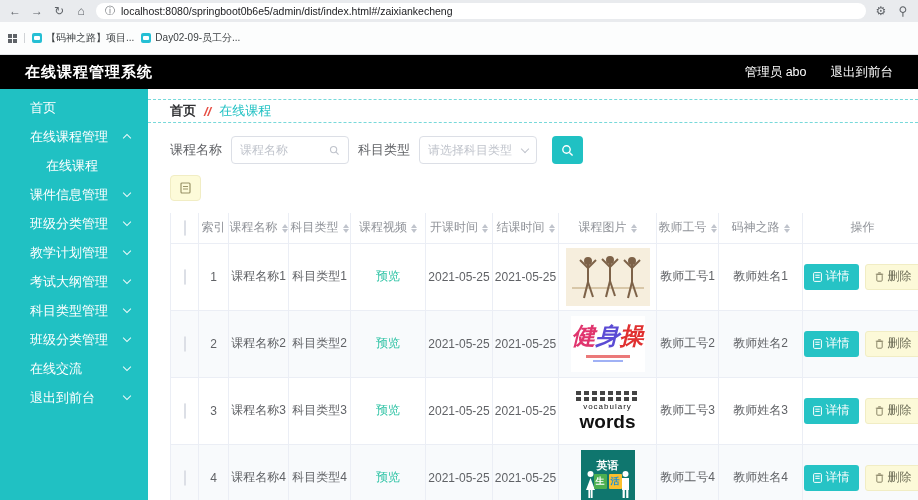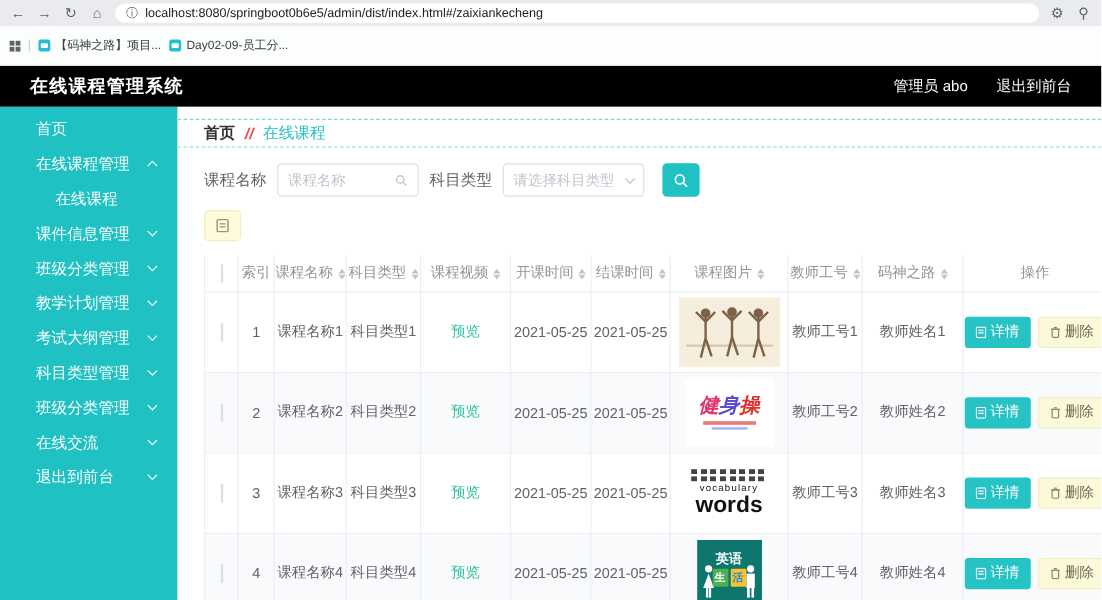--- a/index.html
+++ b/index.html
@@ -69,21 +69,21 @@
   .preview-link { color:#2fc3a5; cursor:pointer; }
 
   .ops { display:flex; gap:6px; justify-content:center; align-items:center; }
   .btn-detail { background:#26c3c5; color:#fff; border:none; border-radius:3px; height:26px; padding:0 9px; font-size:12px; display:inline-flex; align-items:center; gap:4px; cursor:pointer; font-family:inherit; }
   .btn-delete { background:#fcf9d8; color:#6b6b55; border:1px solid #f1edc4; border-radius:3px; height:26px; padding:0 9px; font-size:12px; display:inline-flex; align-items:center; gap:4px; cursor:pointer; font-family:inherit; }
 
   
   .cimg { margin:0 auto; display:block; }
   .img-dancers { width:84px; height:58px; background:#f6eedd; }
   .img-fitness { width:74px; height:56px; background:#fff; display:flex; flex-direction:column; align-items:center; justify-content:center; }
-  .img-fitness .chars { font-size:17px; font-weight:bold; font-style:italic; line-height:1; }
+  .img-fitness .chars { font-size:24px; font-weight:bold; font-style:italic; line-height:1;font-family:Liberation Mono, monospace; }
   .img-fitness .c1 { color:#e0356e; } .img-fitness .c2 { color:#5b4bd4; } .img-fitness .c3 { color:#e03131; }
   .img-fitness .sub1 { width:44px; height:3px; background:#e03131; opacity:.65; margin-top:5px; }
   .img-fitness .sub2 { width:30px; height:2px; background:#4263eb; opacity:.5; margin-top:2px; }
   .img-words { width:80px; height:52px; background:#fff; display:flex; flex-direction:column; align-items:center; justify-content:center; color:#111; }
   .wc-noise { width:64px; height:4px; background:repeating-linear-gradient(90deg,#444 0 5px,transparent 5px 8px); margin:1px 0; }
   .img-words .small { font-size:8px; letter-spacing:1px; line-height:1.2; }
   .img-words .big { font-size:19px; font-weight:bold; line-height:1; }
   .img-english { width:54px; height:56px; background:#0f766e; position:relative; color:#fff; }
   .img-english .en-top { position:absolute; top:8px; left:50%; transform:translateX(-50%); font-size:11px; font-weight:bold; white-space:nowrap; }
   .img-english .badges { position:absolute; top:24px; left:50%; transform:translateX(-50%); display:flex; gap:2px; }

